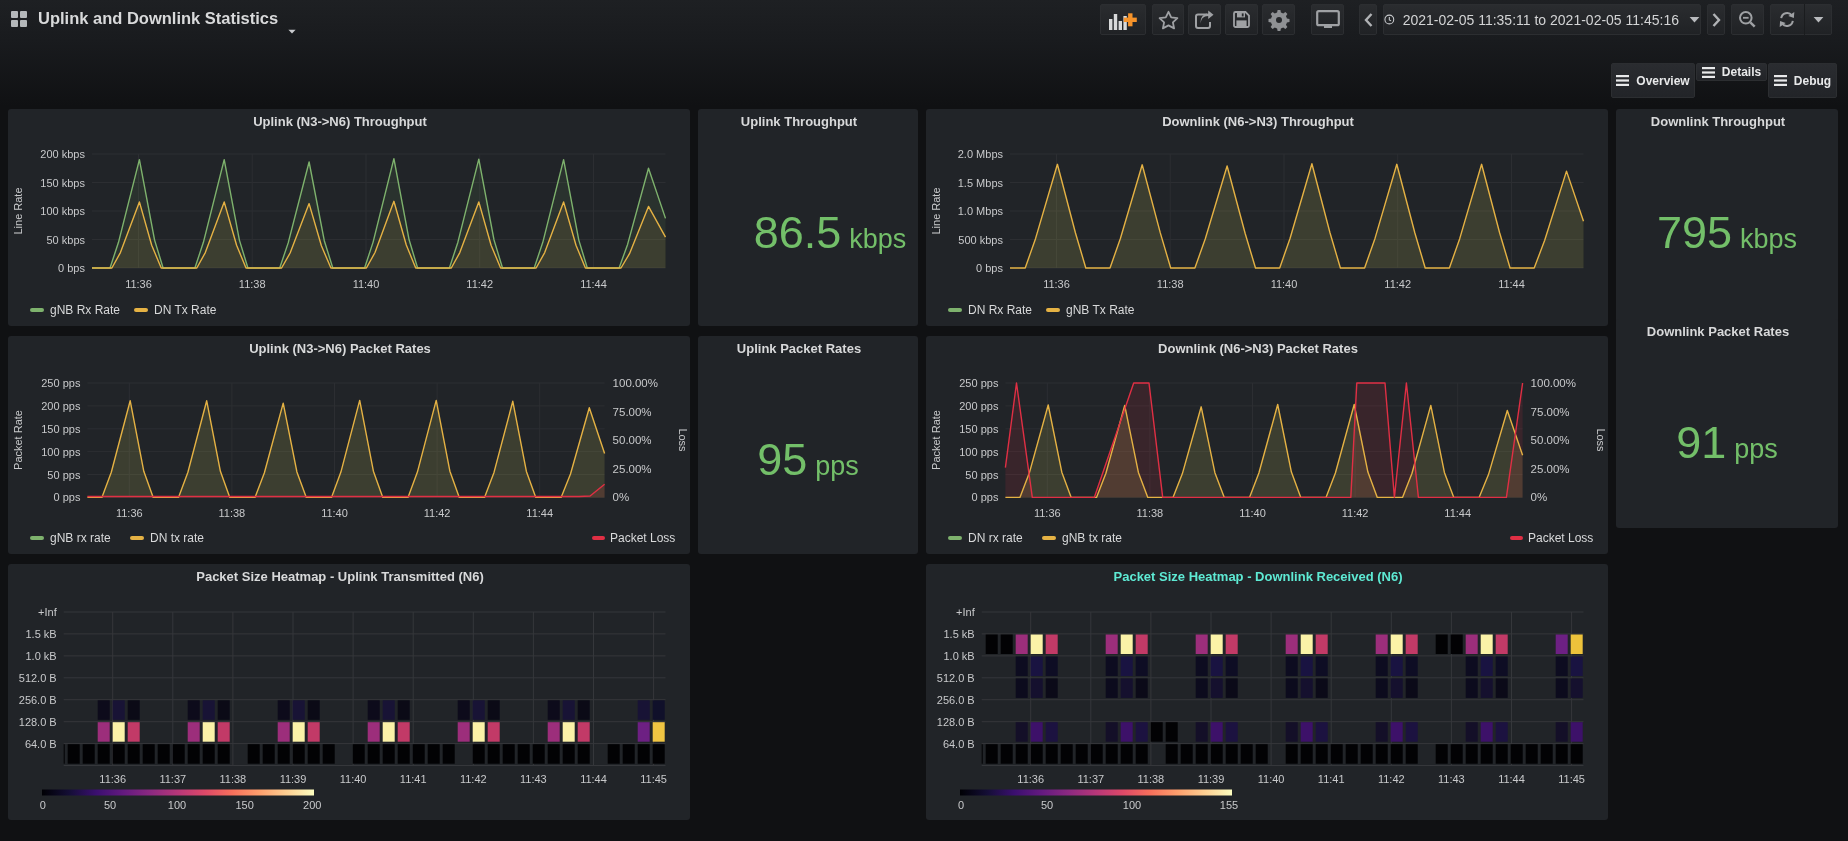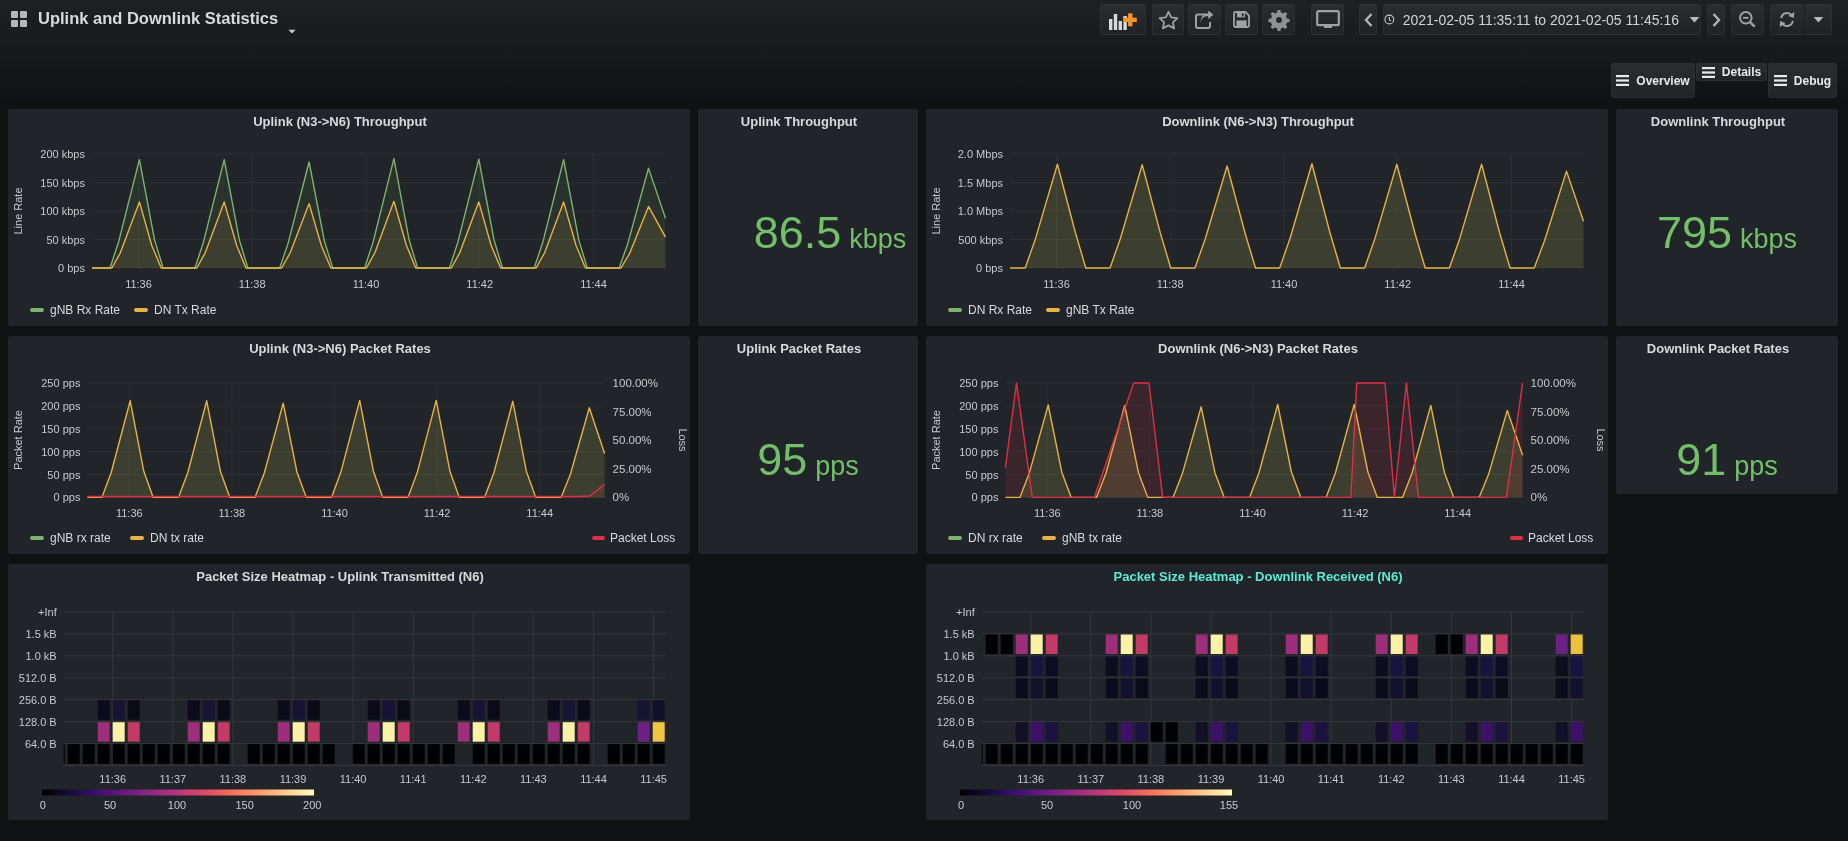--- a/index.html
+++ b/index.html
@@ -292,21 +292,21 @@
       <text x="14" y="104" transform="rotate(-90 14 104)" text-anchor="middle" font-size="11" fill="#c8c9cb">Packet Rate</text>
       <text x="671" y="104" transform="rotate(90 671 104)" text-anchor="middle" font-size="11" fill="#c8c9cb">Loss</text>
       <rect x="22" y="200" width="14" height="4" rx="2" fill="#7eb26d"></rect>
       <text x="42" y="206" font-size="12" fill="#d8d9da">DN rx rate</text>
       <rect x="116" y="200" width="14" height="4" rx="2" fill="#e5b244"></rect>
       <text x="136" y="206" font-size="12" fill="#d8d9da">gNB tx rate</text>
       <rect x="584" y="200" width="13" height="4" rx="2" fill="#e02f44"></rect>
       <text x="602" y="206" font-size="12" fill="#d8d9da">Packet Loss</text>
     </svg>
   </div>
-<div style="position:absolute;left:1616px;top:336px;width:222px;height:158px;background:#212428;border-radius:3px;">
+<div style="position:absolute;left:1616px;top:319px;width:222px;height:209px;background:#212428;border-radius:3px;">
     <div style="position:absolute;left:0;right:18px;top:5px;text-align:center;font-size:13px;font-weight:700;color:#d8d9da">Downlink Packet Rates</div>
     <div style="position:absolute;left:0;right:0;top:98px;text-align:center;color:#73bf69;"><span style="font-size:45px;">91</span><span style="font-size:27px;margin-left:8px;">pps</span></div>
   </div>
 <div style="position:absolute;left:8px;top:564px;width:682px;height:256px;background:#212428;border-radius:3px;">
     <div style="position:absolute;left:0;right:18px;top:5px;text-align:center;font-size:13px;font-weight:700;color:#d8d9da">Packet Size Heatmap - Uplink Transmitted (N6)</div>
     <svg width="682" height="256" style="position:absolute;left:0;top:0;font-family:'Liberation Sans',sans-serif">
       <line x1="55.7" y1="48.0" x2="657.5" y2="48.0" stroke="#35373b" stroke-width="1"></line>
       <line x1="55.7" y1="69.9" x2="657.5" y2="69.9" stroke="#35373b" stroke-width="1"></line>
       <line x1="55.7" y1="91.9" x2="657.5" y2="91.9" stroke="#35373b" stroke-width="1"></line>
       <line x1="55.7" y1="113.8" x2="657.5" y2="113.8" stroke="#35373b" stroke-width="1"></line>

